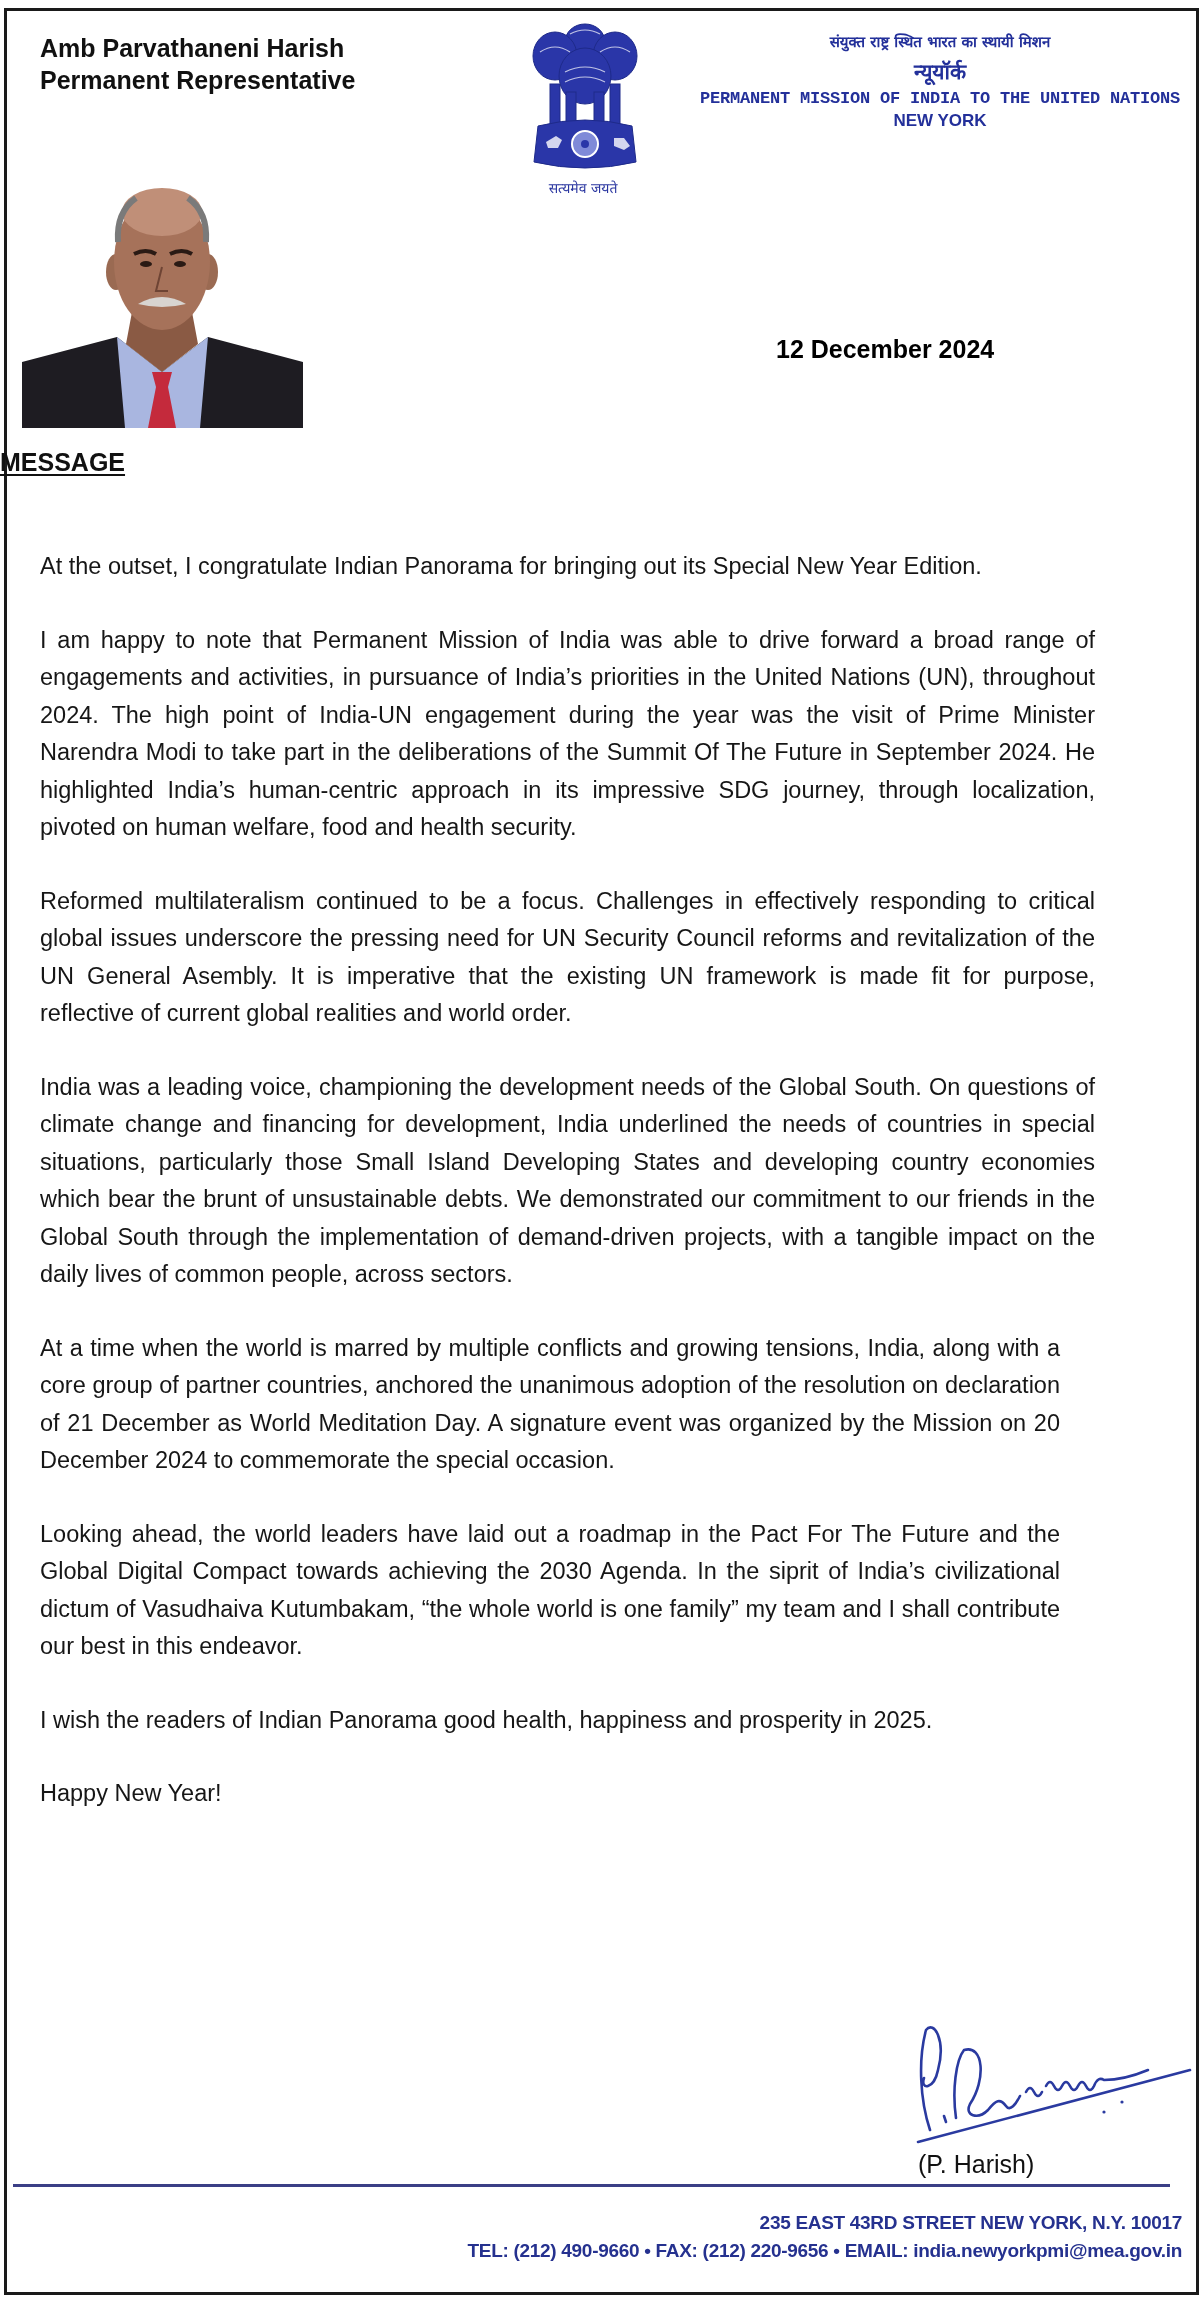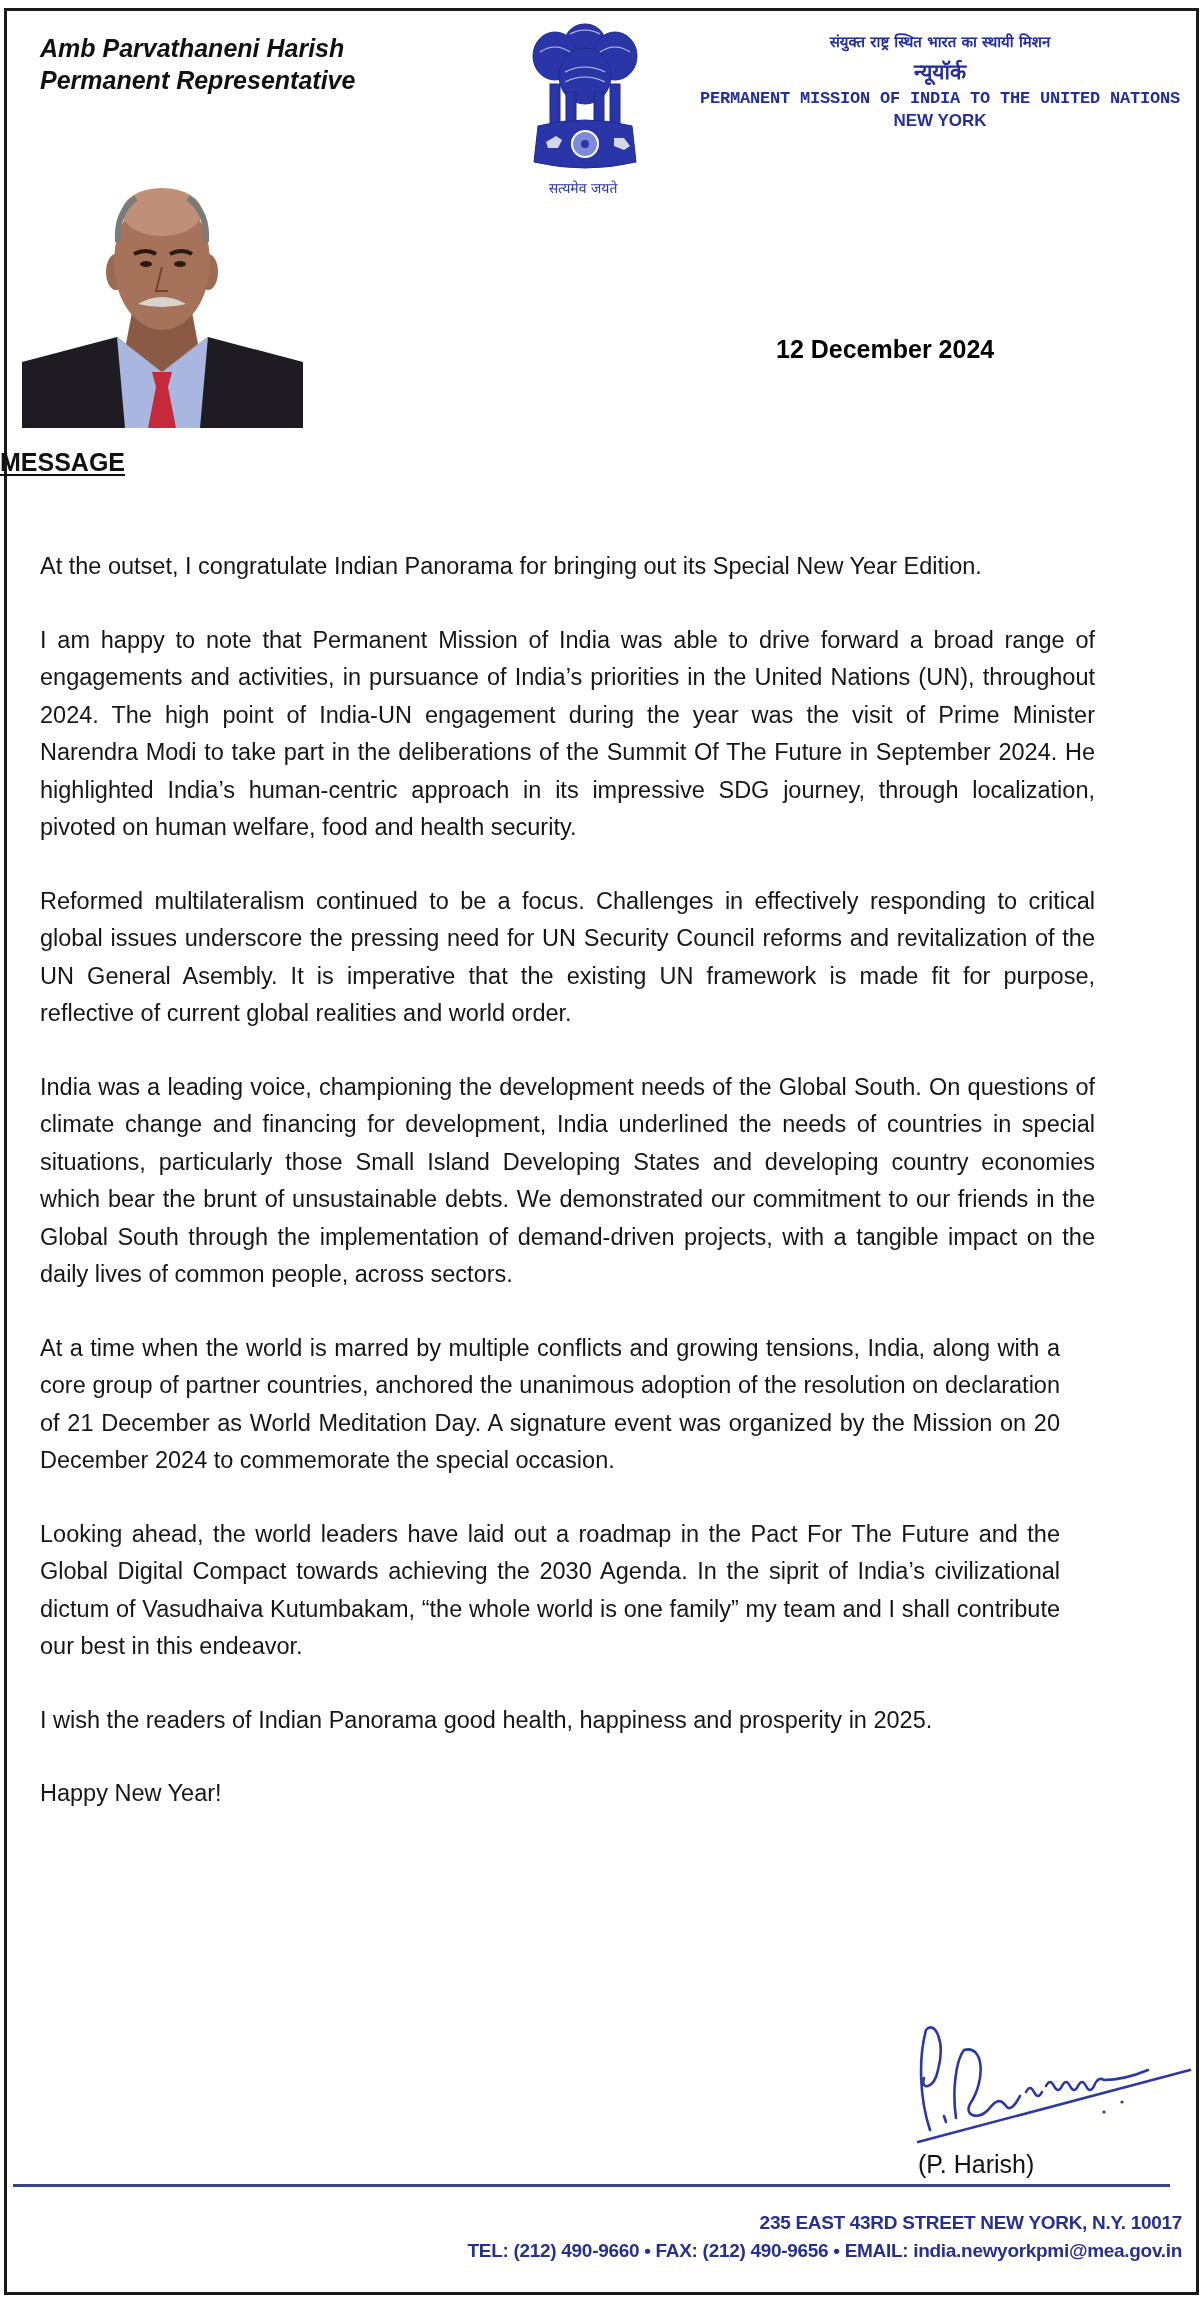--- a/index.html
+++ b/index.html
@@ -1,21 +1,21 @@
 <!DOCTYPE html>
 <html><head>
   <meta charset="utf-8">
   <style>
     html, body { margin: 0; padding: 0; background: #ffffff; }
     body { width: 1200px; height: 2298px; position: relative; overflow: hidden; font-family: "Liberation Sans", sans-serif; color: #141414; }
 
     .frame { position: absolute; left: 4px; top: 8px; width: 1189px; height: 2281px; border: 3px solid #1a1a1a; box-sizing: content-box; }
 
     .sender { position: absolute; left: 40px; top: 32px; font-weight: bold; font-size: 25px; line-height: 32px; color: #111; }
-    .sender div { white-space: nowrap; font-style: italic; }
+    .sender div { white-space: nowrap; }
 
     .emblem { position: absolute; left: 510px; top: 14px; width: 150px; height: 190px; }
     .emblem svg { display: block; }
     .motto { position: absolute; left: 528px; top: 178px; width: 110px; text-align: center; font-family: "DejaVu Sans", sans-serif; font-size: 14px; color: #2a36a0; white-space: nowrap; }
 
     .mission { position: absolute; left: 690px; top: 26px; width: 500px; text-align: center; color: #23309a; }
     .mission .hindi { font-family: "DejaVu Sans", sans-serif; font-weight: bold; font-size: 15px; line-height: 32px; white-space: nowrap; }
     .mission .hindi2 { font-family: "DejaVu Sans", sans-serif; font-weight: bold; font-size: 21px; line-height: 28px; }
     .mission .eng { font-weight: bold; font-size: 17px; line-height: 22px; margin-top: 2px; white-space: nowrap; letter-spacing: -0.2px; font-family: Liberation Mono, monospace; }
     .mission .eng2 { font-weight: bold; font-size: 17px; line-height: 22px; }
@@ -153,14 +153,14 @@
     <circle cx="262" cy="82" r="1.6" fill="#2a3aa0"></circle>
     <circle cx="244" cy="92" r="1.6" fill="#2a3aa0"></circle>
   </svg>
 </div>
 <div class="signer">(P. Harish)</div>
 
 <div class="divider"></div>
 
 <div class="footer">
   <div class="addr">235 EAST 43RD STREET  NEW YORK, N.Y. 10017</div>
-  <div class="contact">TEL: (212) 490-9660 • FAX: (212) 490-9656 • EMAIL: india.newyorkpmi@mea.gov.in</div>
+  <div class="contact">TEL: (212) 490-9660 • FAX: (212) 220-9656 • EMAIL: india.newyorkpmi@mea.gov.in</div>
 </div>
 
 </body></html>

